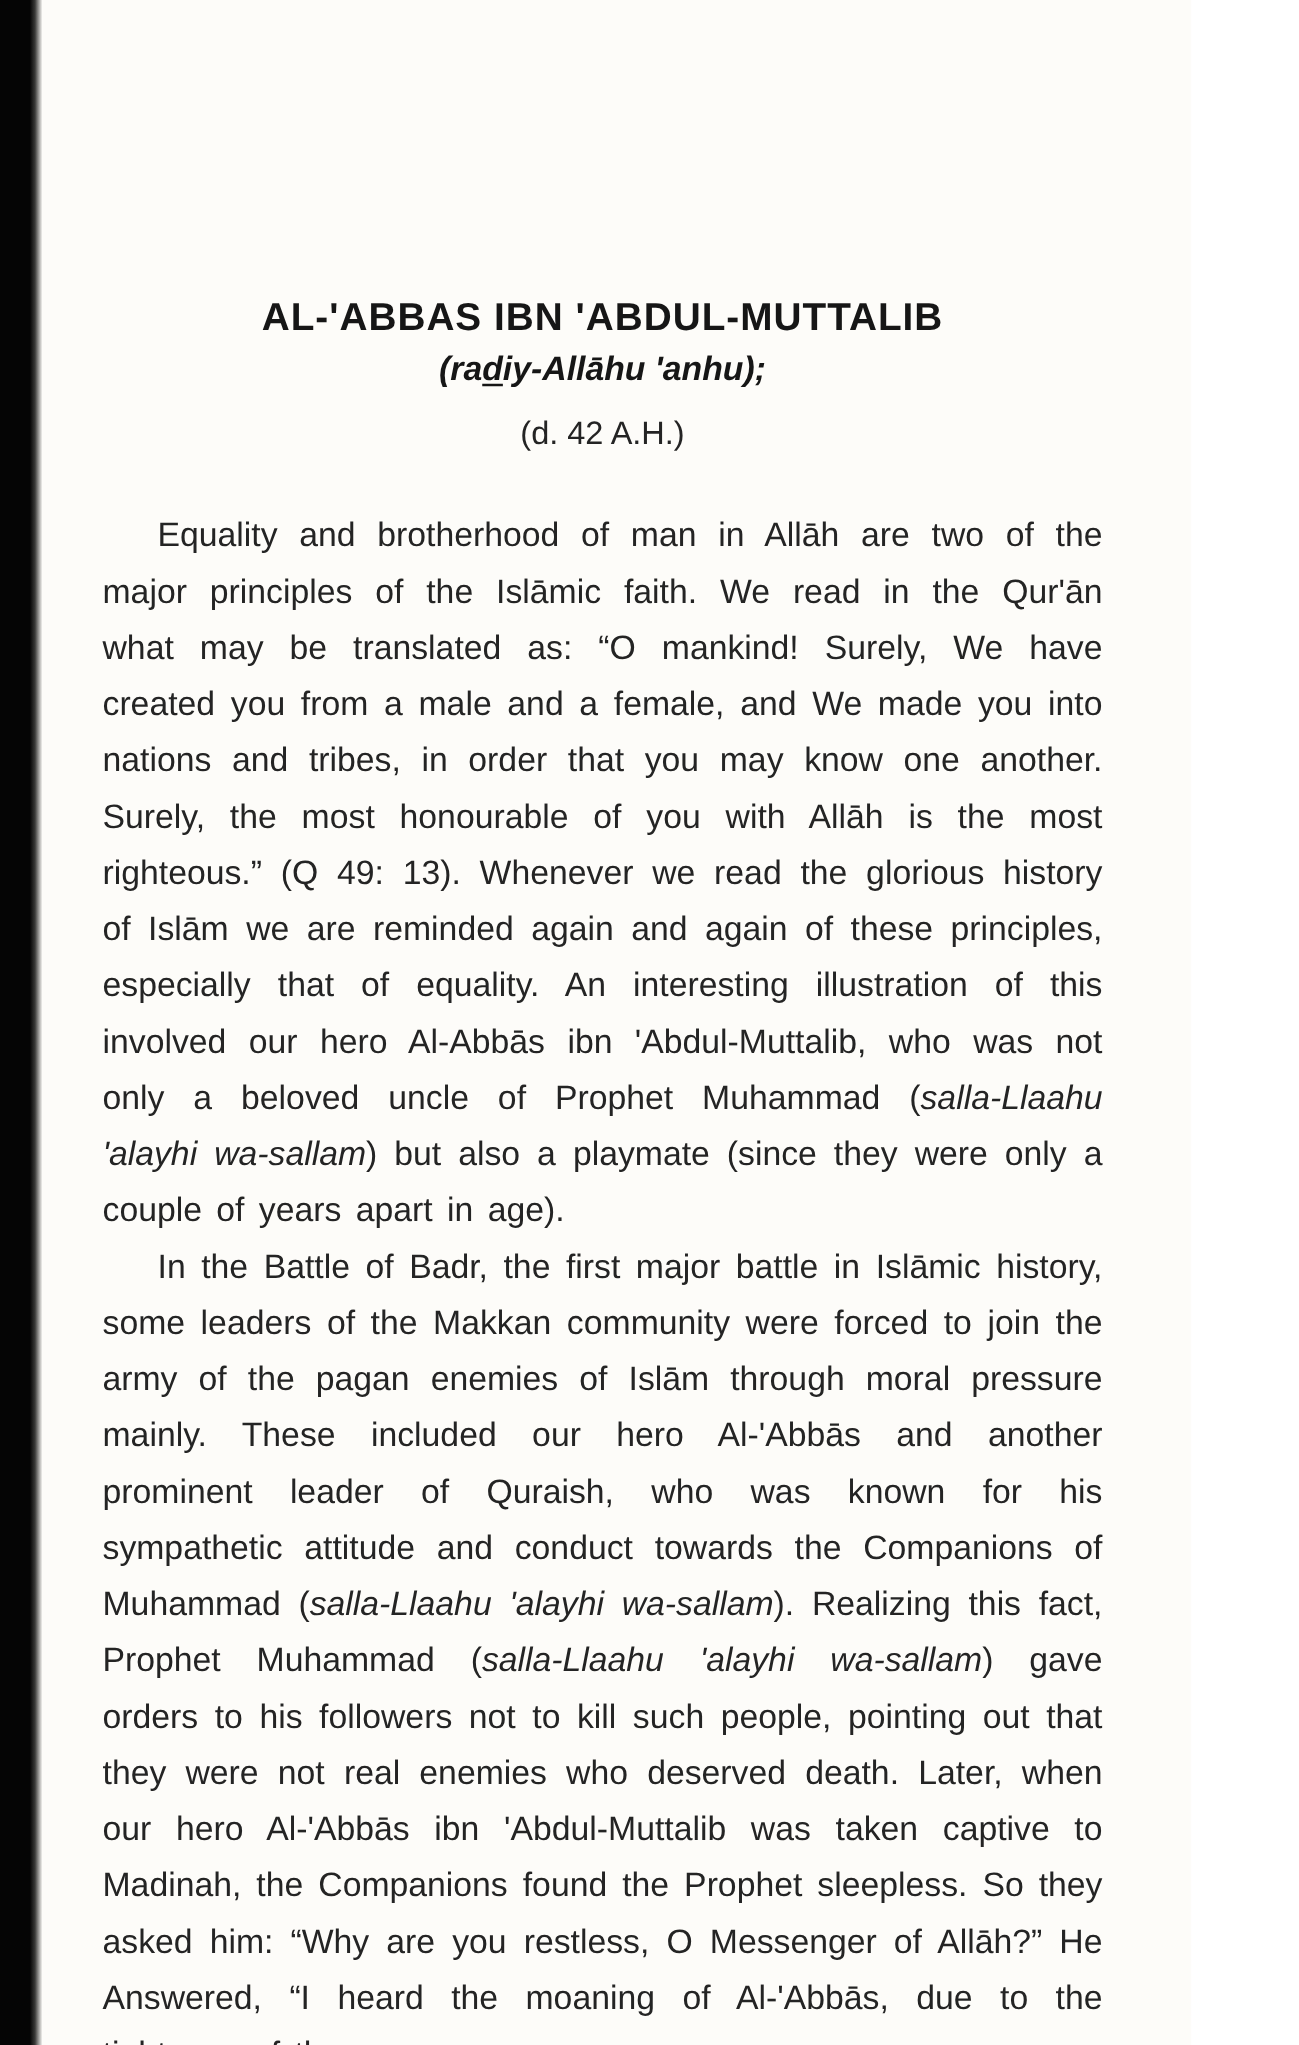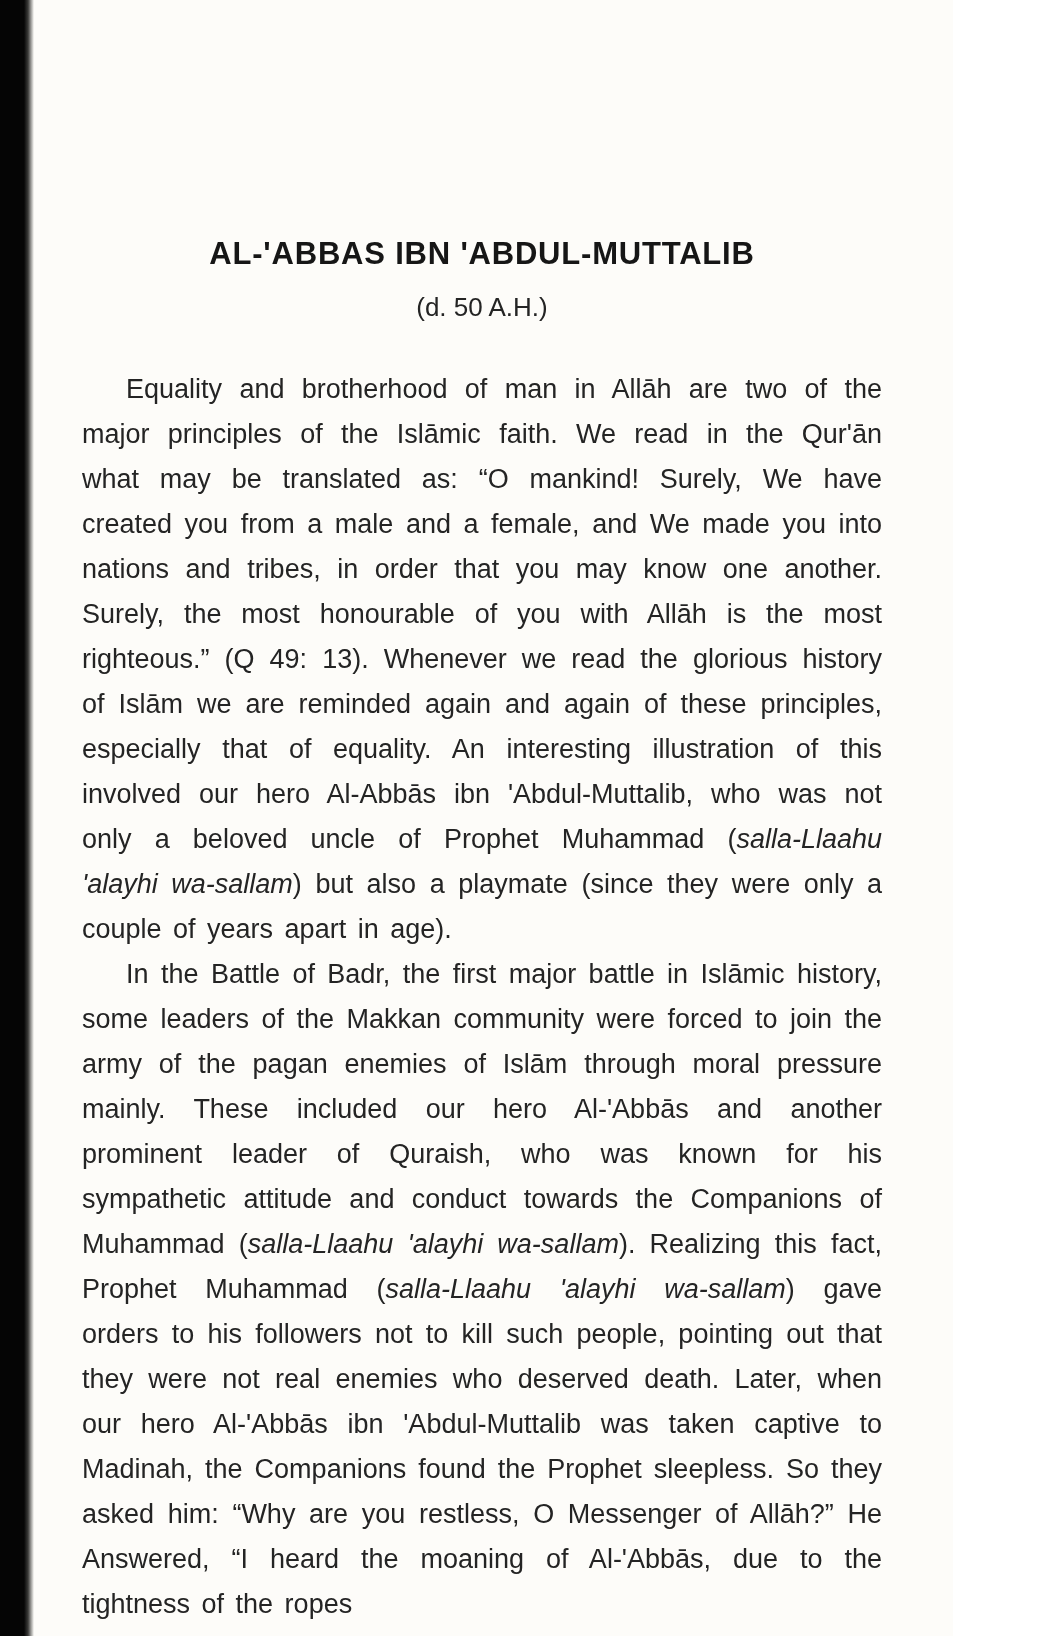--- a/index.html
+++ b/index.html
@@ -64,19 +64,20 @@
   .para { text-indent: 44px; }
   .para .it { font-style: italic; }
 </style>
 </head>
 <body>
 
 <div class="page">
   <div class="scan-edge"></div>
   <div class="content">
     <h1 class="title">AL-'ABBAS IBN 'ABDUL-MUTTALIB</h1>
-    <div class="death">(d. 50 A.H.)</div>
+    <div class="subtitle"><span>(ra</span><span class="ul">d</span><span>iy-Allāhu 'anhu);</span></div>
+    <div class="death">(d. 42 A.H.)</div>
     <div class="body-text">
         <p class="para"><span>Equality and brotherhood of man in Allāh are two of the major principles of the Islāmic faith. We read in the Qur'ān what may be translated as: “O mankind! Surely, We have created you from a male and a female, and We made you into nations and tribes, in order that you may know one another. Surely, the most honourable of you with Allāh is the most righteous.” (Q 49: 13). Whenever we read the glorious history of Islām we are reminded again and again of these principles, especially that of equality. An interesting illustration of this involved our hero Al-Abbās ibn 'Abdul-Muttalib, who was not only a beloved uncle of Prophet Muhammad (</span><span class="it">salla-Llaahu 'alayhi wa-sallam</span><span>) but also a playmate (since they were only a couple of years apart in age).</span></p>
         <p class="para"><span>In the Battle of Badr, the first major battle in Islāmic history, some leaders of the Makkan community were forced to join the army of the pagan enemies of Islām through moral pressure mainly. These included our hero Al-'Abbās and another prominent leader of Quraish, who was known for his sympathetic attitude and conduct towards the Companions of Muhammad (</span><span class="it">salla-Llaahu 'alayhi wa-sallam</span><span>). Realizing this fact, Prophet Muhammad (</span><span class="it">salla-Llaahu 'alayhi wa-sallam</span><span>) gave orders to his followers not to kill such people, pointing out that they were not real enemies who deserved death. Later, when our hero Al-'Abbās ibn 'Abdul-Muttalib was taken captive to Madinah, the Companions found the Prophet sleepless. So they asked him: “Why are you restless, O Messenger of Allāh?” He Answered, “I heard the moaning of Al-'Abbās, due to the tightness of the ropes</span></p>
       </div>
   </div>
 </div>
 
 </body></html>

